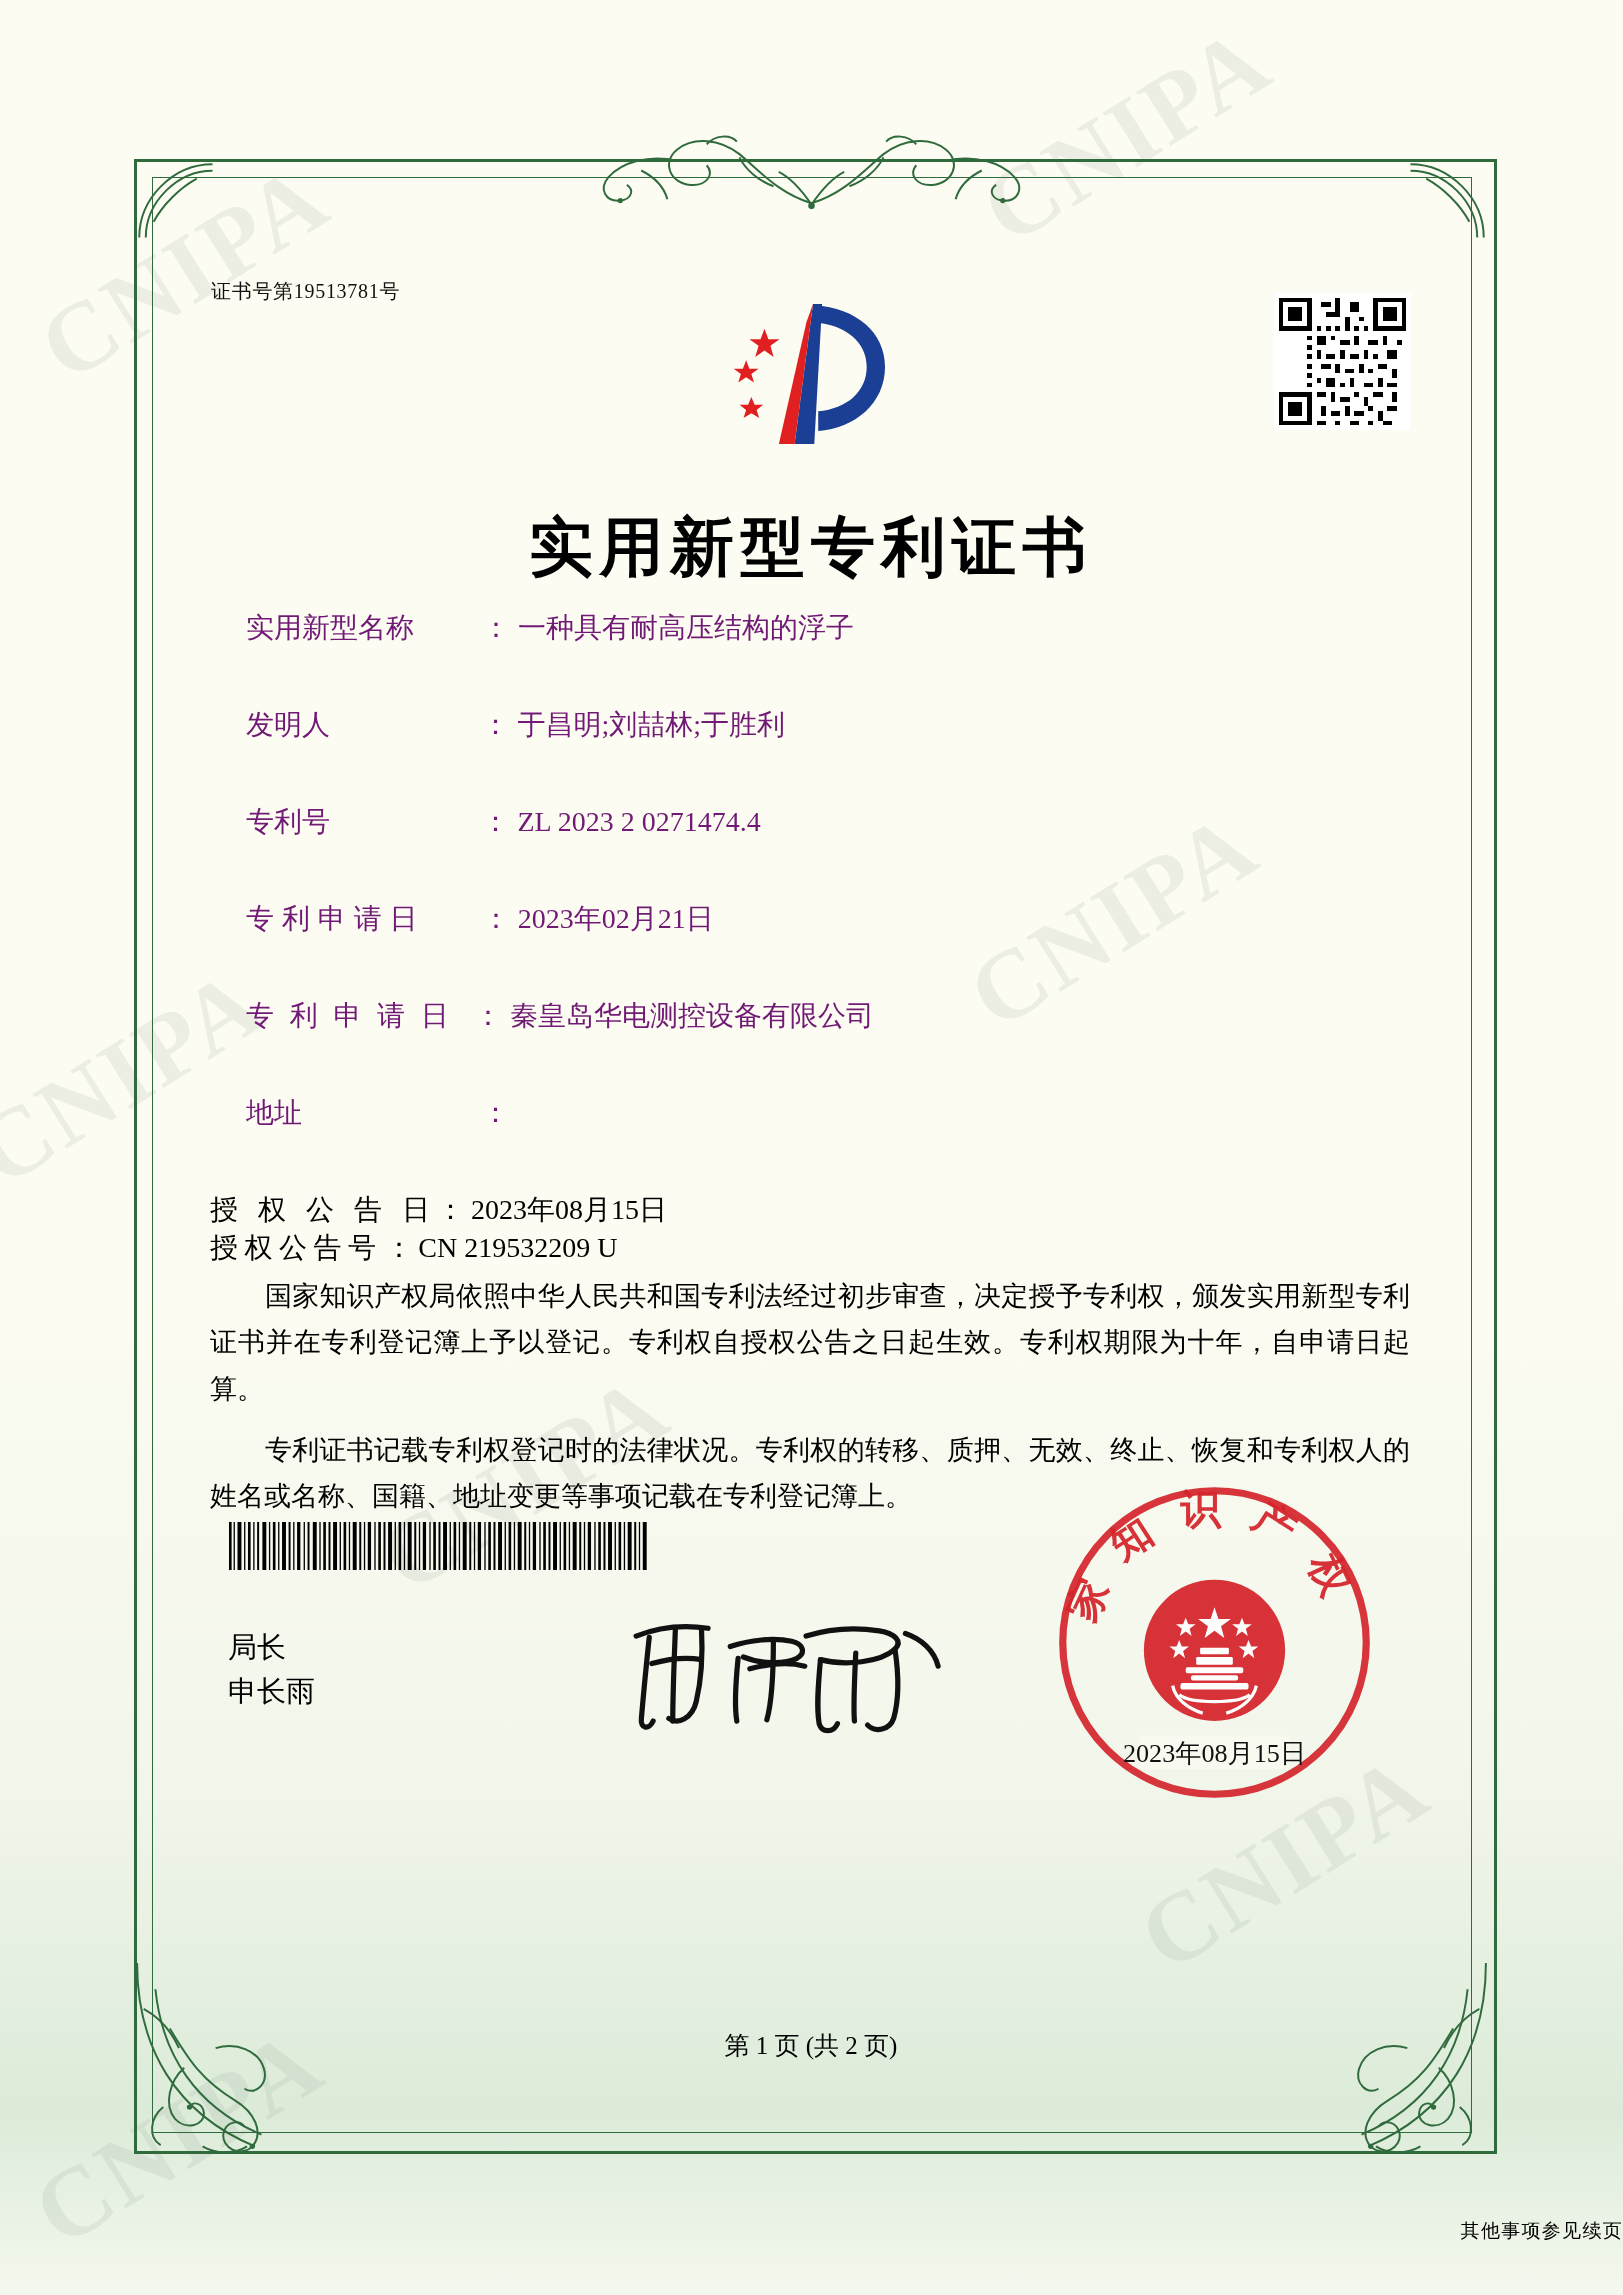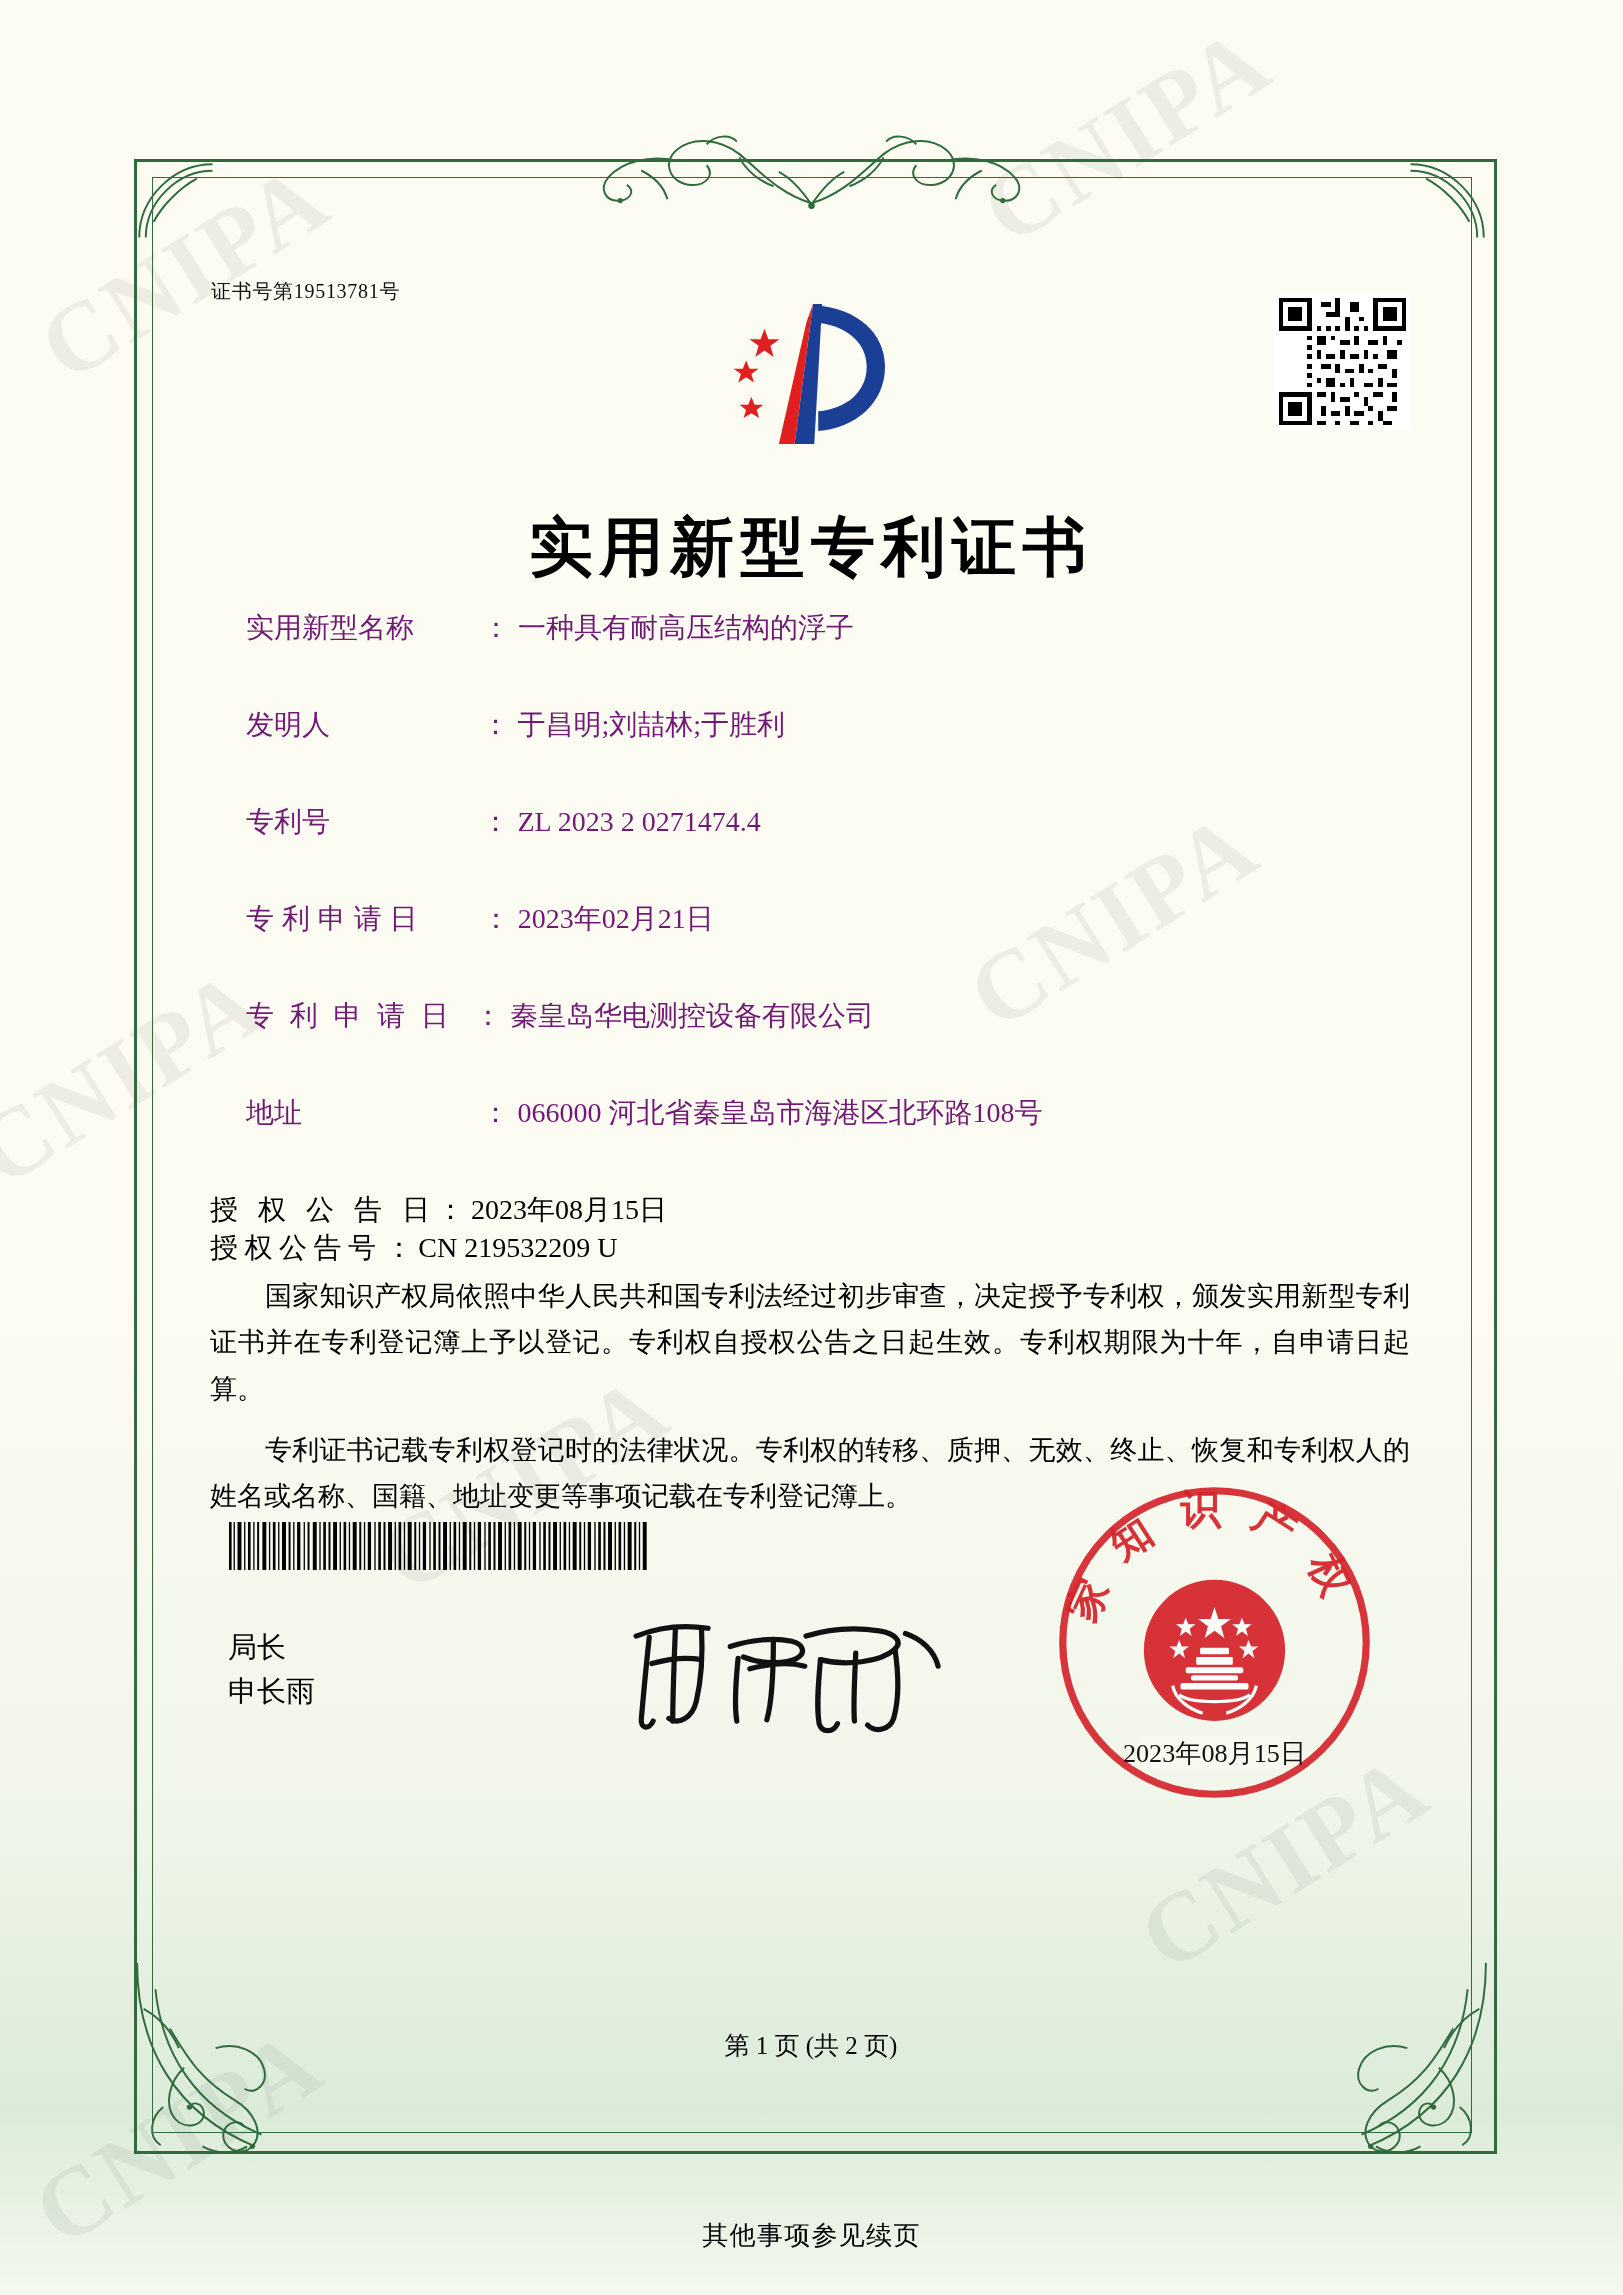--- a/index.html
+++ b/index.html
@@ -217,22 +217,22 @@
     left: 0; right: 0;
     top: 1852px;
     text-align: center;
     font-size: 25px;
     color: #000;
   }
   .footer-note {
     position: absolute;
     left: 0; right: 0;
     top: 2218px;
-    text-align: center;
-    font-size: 26px;
+    text-align: right;
+    font-size: 19px;
     color: #000;
     letter-spacing: 1.3px;
   }
 </style>
 </head>
 <body>
 
 <div class="page">
 
   <div class="paper-tint"></div>
@@ -462,21 +462,20 @@
 
       <div class="field">
         <div class="f-label" style="letter-spacing:15.7px; width:228px; flex:0 0 228px; display:block;">专利申请日</div>
         <div class="f-colon" style="margin-left:0px;">：</div>
         <div class="f-value">秦皇岛华电测控设备有限公司</div>
       </div>
 
       <div class="field">
         <div class="f-label" style="letter-spacing:0; display:flex; justify-content:space-between; width:216px; flex:0 0 216px;">地址</div>
         <div class="f-colon" style="margin-left:19.6px;">：</div>
-        <div class="f-value">066000 河北省秦皇岛市海港区北环路108号</div>
       </div>
 
       <div class="field-row-dual">
         <div class="dual-left">
           <div style="letter-spacing:6.5px;">授 权 公 告 日</div>
           <div style="padding:0 6.5px 0 0;">：</div>
           <div>2023年08月15日</div>
         </div>
         <div class="dual-right">
           <div class="f-label2">授权公告号</div>

